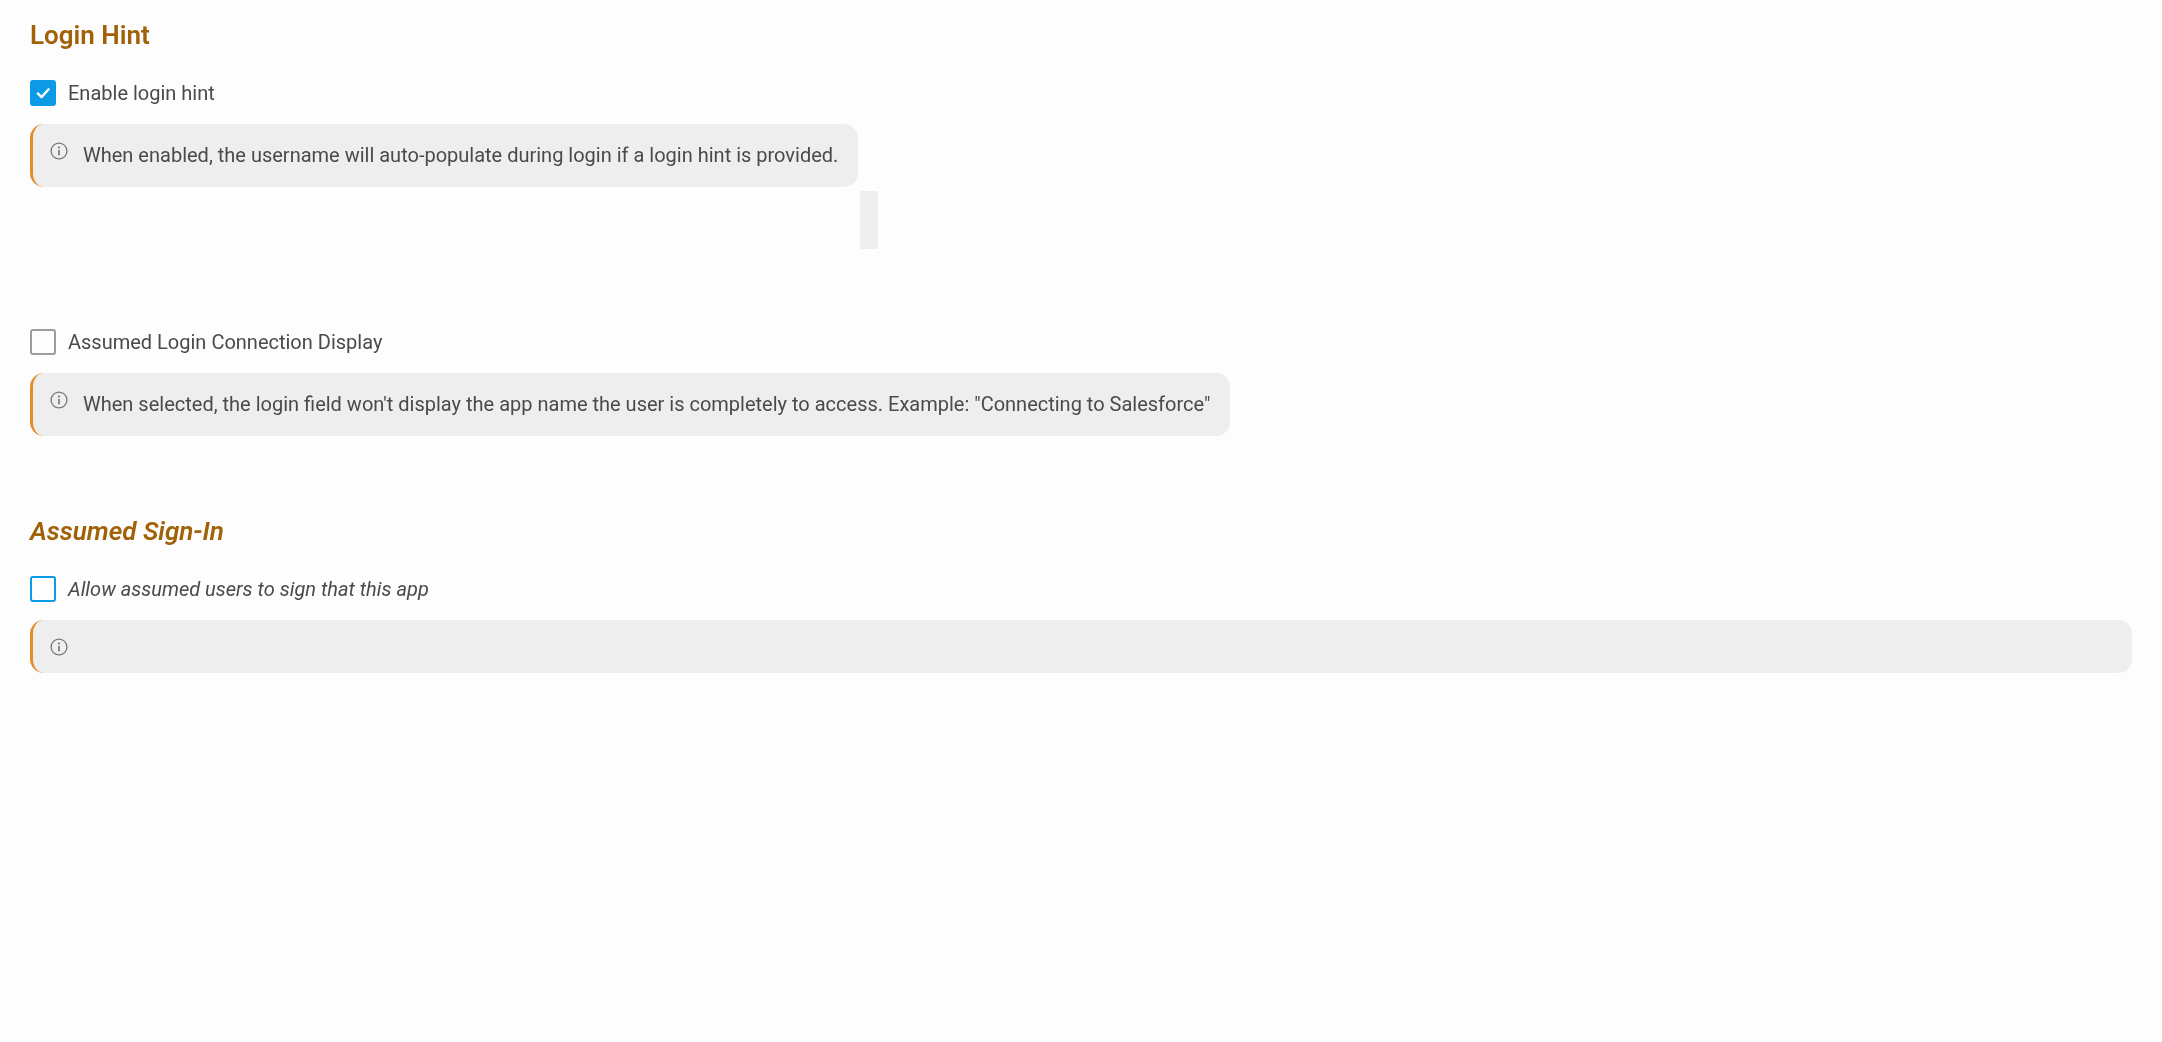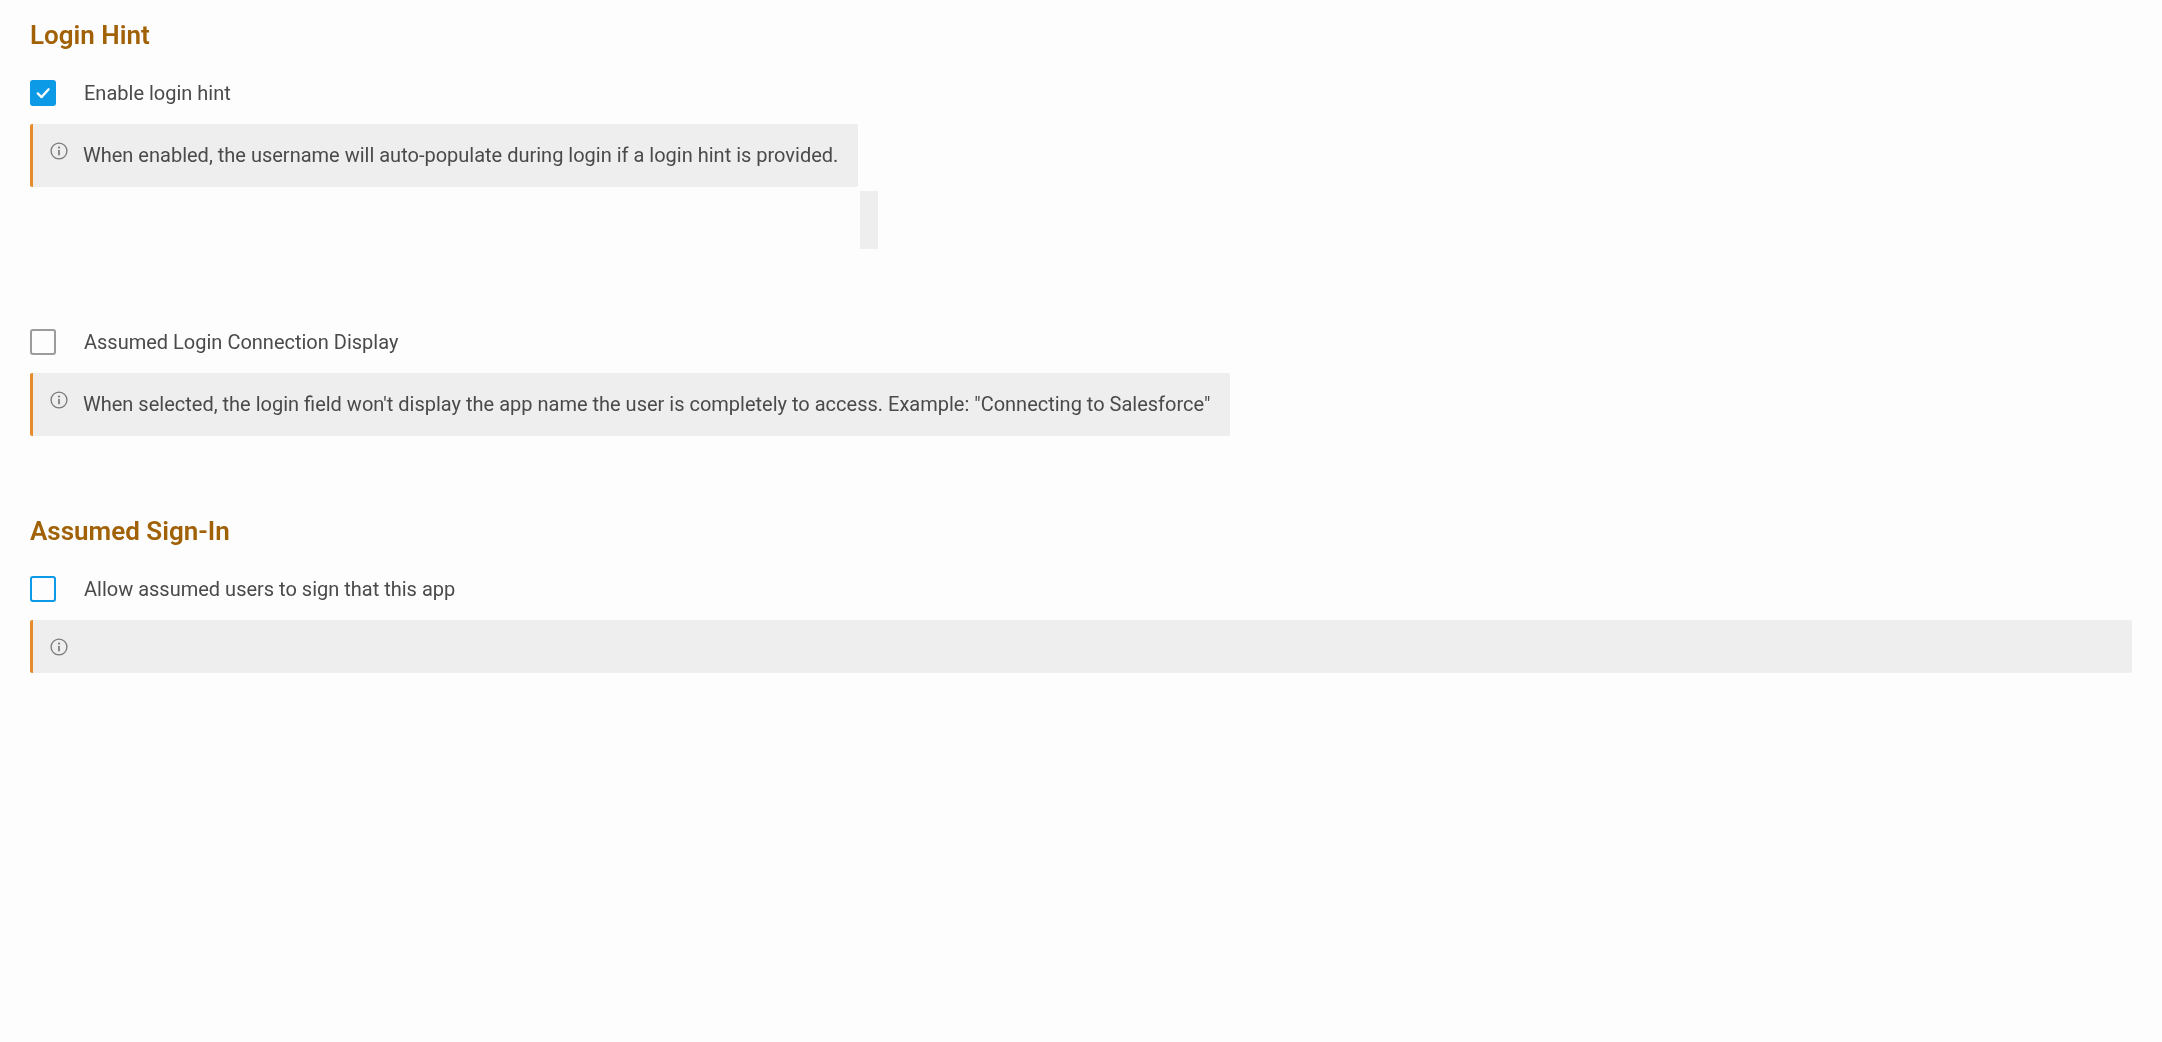--- a/index.html
+++ b/index.html
@@ -14,21 +14,21 @@
   }
   .section-heading {
     font-size: 26px;
     font-weight: 600;
     color: #a16207;
     margin-bottom: 30px;
   }
   .checkbox-row {
     display: flex;
     align-items: center;
-    gap: 28px;
+    gap: 12px;
     margin-bottom: 18px;
   }
   .checkbox {
     width: 26px;
     height: 26px;
     border-radius: 3px;
     display: flex;
     align-items: center;
     justify-content: center;
     flex-shrink: 0;
@@ -53,21 +53,21 @@
   .checkbox-label {
     font-size: 20px;
     color: #4a4a4a;
   }
   .info-banner {
     display: inline-flex;
     align-items: flex-start;
     gap: 14px;
     background: #eeeeee;
     border-left: 3px solid #e78b2f;
-    border-radius: 2px;
+    border-radius: 14px;
     padding: 16px 20px 16px 16px;
     max-width: 100%;
   }
   .info-banner.full {
     display: flex;
     width: 100%;
   }
   .info-icon {
     flex-shrink: 0;
     width: 20px;
@@ -127,21 +127,21 @@
   <div class="info-banner">
     <svg class="info-icon" viewBox="0 0 24 24">
       <circle class="outer" cx="12" cy="12" r="9.5"></circle>
       <circle class="glyph" cx="12" cy="7.8" r="1.3"></circle>
       <rect class="glyph" x="11" y="10.5" width="2" height="7" rx="1"></rect>
     </svg>
     <span class="info-text">When selected, the login field won't display the app name the user is completely to access. Example: "Connecting to Salesforce"</span>
   </div>
 </div>
 
-<div class="section" style="margin-bottom:16px;">
+<div class="section" style="margin-bottom:16px;font-style:italic;">
   <h2 class="section-heading">Assumed Sign-In</h2>
   <div class="checkbox-row">
     <div class="checkbox unchecked-blue"></div>
     <span class="checkbox-label">Allow assumed users to sign that this app</span>
   </div>
   <div class="info-banner full">
     <svg class="info-icon" viewBox="0 0 24 24">
       <circle class="outer" cx="12" cy="12" r="9.5"></circle>
       <circle class="glyph" cx="12" cy="7.8" r="1.3"></circle>
       <rect class="glyph" x="11" y="10.5" width="2" height="7" rx="1"></rect>

